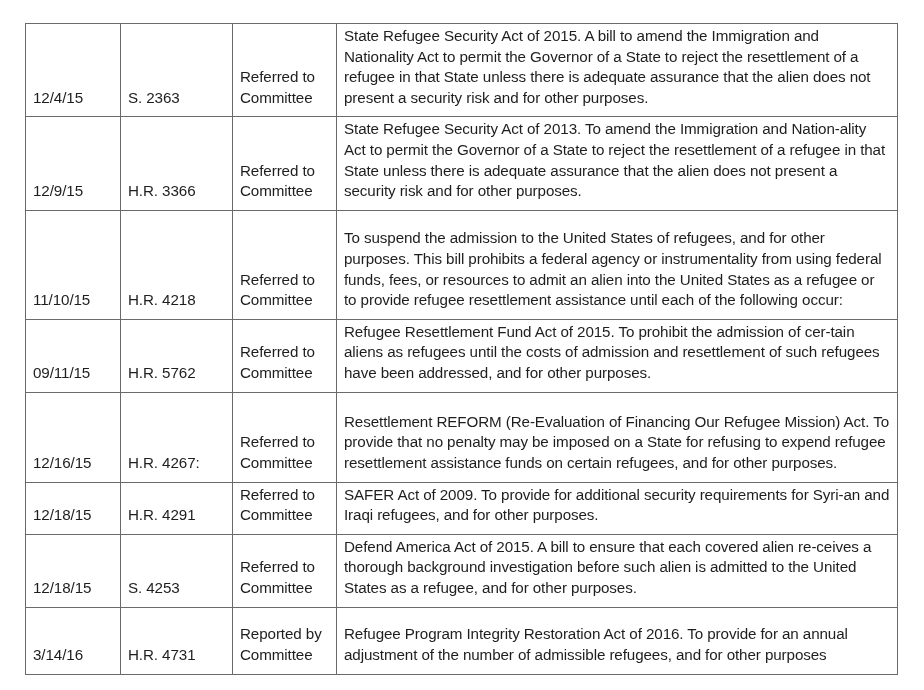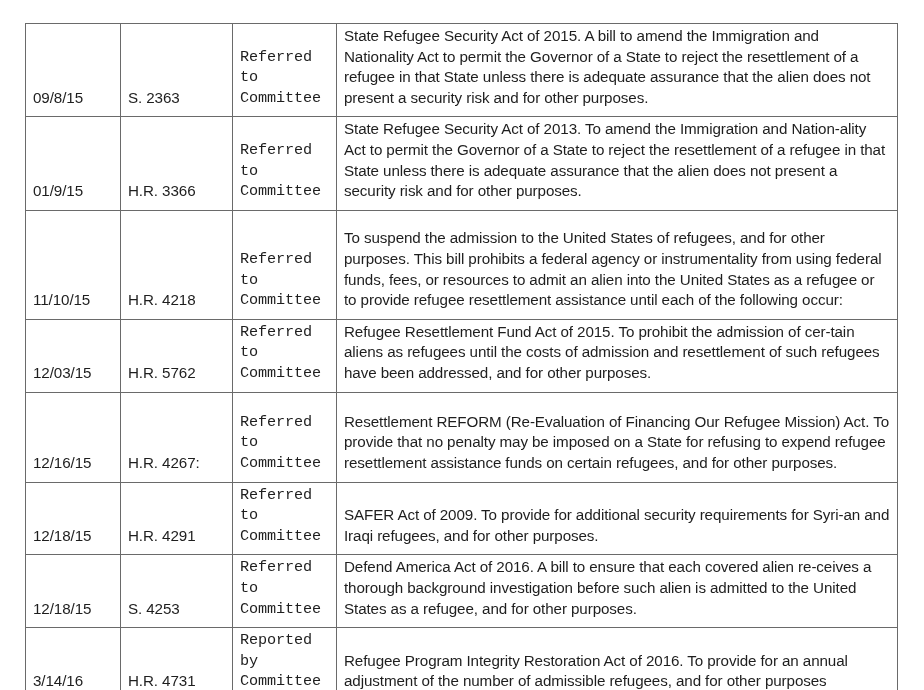--- a/index.html
+++ b/index.html
@@ -13,62 +13,62 @@
   table.bills col.c-desc { width: 561px; }
   table.bills td { border: 1.5px solid #6a6a6a; vertical-align: bottom;
                    padding: 2px 7px 8px 7px; font-size: 15.2px; line-height: 20.6px;
                    letter-spacing: -0.1px; }
   table.bills tr { border-top: 1.5px solid #333; }
   td.desc { padding-left: 7px; padding-right: 6px; }
   td.status { padding-left: 6px; padding-right: 2px; }
   tr.r0 { height: 89px; } tr.r1 { height: 90px; } tr.r2 { height: 109px; }
   tr.r3 { height: 70px; } tr.r4 { height: 90px; } tr.r5 { height: 48px; }
   tr.r6 { height: 68px; } tr.r7 { height: 67px; }
-  .status span { display: block; font-family: Liberation Mono, monospace; }
+  .status span { display: block; }
 </style>
 </head>
 <body>
 
 <table class="bills">
   <colgroup>
       <col class="c-date">
       <col class="c-bill">
       <col class="c-status">
       <col class="c-desc">
     </colgroup>
   <tbody id="tbody">
     <tr class="r0">
-      <td>09/8/15</td>
+      <td>12/4/15</td>
       <td>S. 2363</td>
       <td class="status">
           <span>Referred to</span>
           <span>Committee</span>
         </td>
       <td class="desc">State Refugee Security Act of 2015. A bill to amend the Immigration and Nationality Act to permit the Governor of a State to reject the resettlement of a refugee in that State unless there is adequate assurance that the alien does not present a security risk and for other purposes.</td>
     </tr>
     <tr class="r1">
-      <td>01/9/15</td>
+      <td>12/9/15</td>
       <td>H.R. 3366</td>
       <td class="status">
           <span>Referred to</span>
           <span>Committee</span>
         </td>
       <td class="desc">State Refugee Security Act of 2013. To amend the Immigration and Nation-ality Act to permit the Governor of a State to reject the resettlement of a refugee in that State unless there is adequate assurance that the alien does not present a security risk and for other purposes.</td>
     </tr>
     <tr class="r2">
       <td>11/10/15</td>
       <td>H.R. 4218</td>
       <td class="status">
           <span>Referred to</span>
           <span>Committee</span>
         </td>
       <td class="desc">To suspend the admission to the United States of refugees, and for other purposes. This bill prohibits a federal agency or instrumentality from using federal funds, fees, or resources to admit an alien into the United States as a refugee or to provide refugee resettlement assistance until each of the following occur:</td>
     </tr>
     <tr class="r3">
-      <td>12/03/15</td>
+      <td>09/11/15</td>
       <td>H.R. 5762</td>
       <td class="status">
           <span>Referred to</span>
           <span>Committee</span>
         </td>
       <td class="desc">Refugee Resettlement Fund Act of 2015. To prohibit the admission of cer-tain aliens as refugees until the costs of admission and resettlement of such refugees have been addressed, and for other purposes.</td>
     </tr>
     <tr class="r4">
       <td>12/16/15</td>
       <td>H.R. 4267:</td>
@@ -87,21 +87,21 @@
         </td>
       <td class="desc">SAFER Act of 2009. To provide for additional security requirements for Syri-an and Iraqi refugees, and for other purposes.</td>
     </tr>
     <tr class="r6">
       <td>12/18/15</td>
       <td>S. 4253</td>
       <td class="status">
           <span>Referred to</span>
           <span>Committee</span>
         </td>
-      <td class="desc">Defend America Act of 2016. A bill to ensure that each covered alien re-ceives a thorough background investigation before such alien is admitted to the United States as a refugee, and for other purposes.</td>
+      <td class="desc">Defend America Act of 2015. A bill to ensure that each covered alien re-ceives a thorough background investigation before such alien is admitted to the United States as a refugee, and for other purposes.</td>
     </tr>
     <tr class="r7">
       <td>3/14/16</td>
       <td>H.R. 4731</td>
       <td class="status">
           <span>Reported by</span>
           <span>Committee</span>
         </td>
       <td class="desc">Refugee Program Integrity Restoration Act of 2016. To provide for an annual adjustment of the number of admissible refugees, and for other purposes</td>
     </tr>

